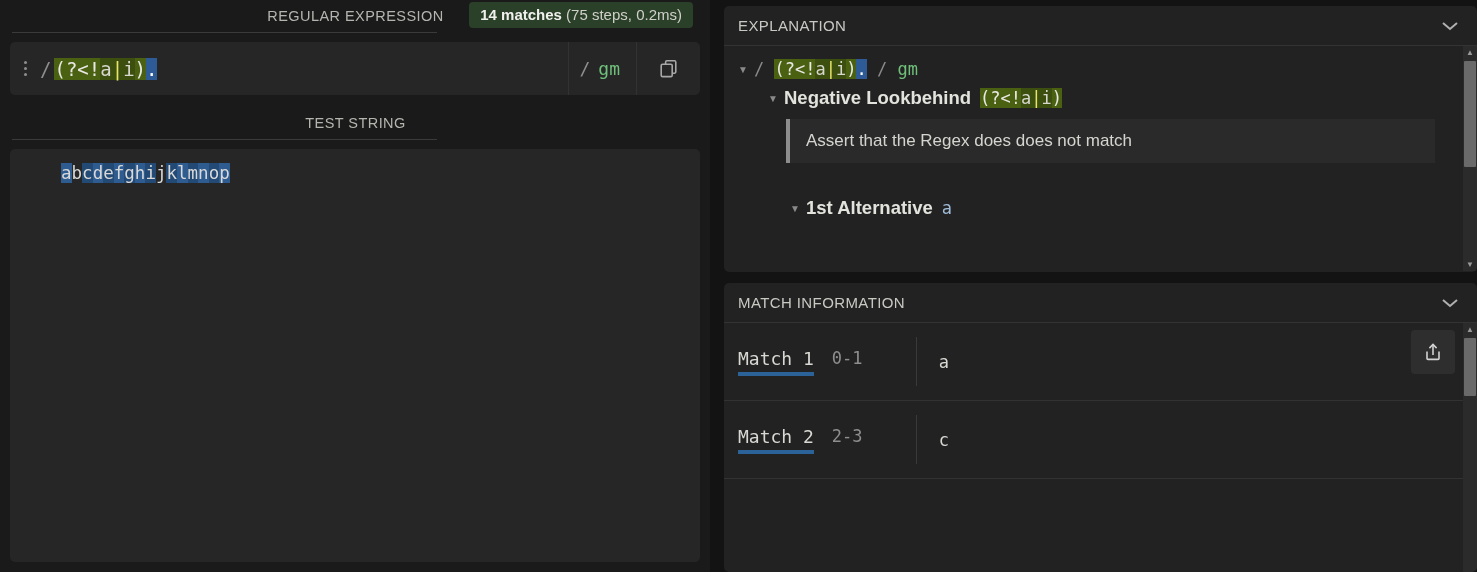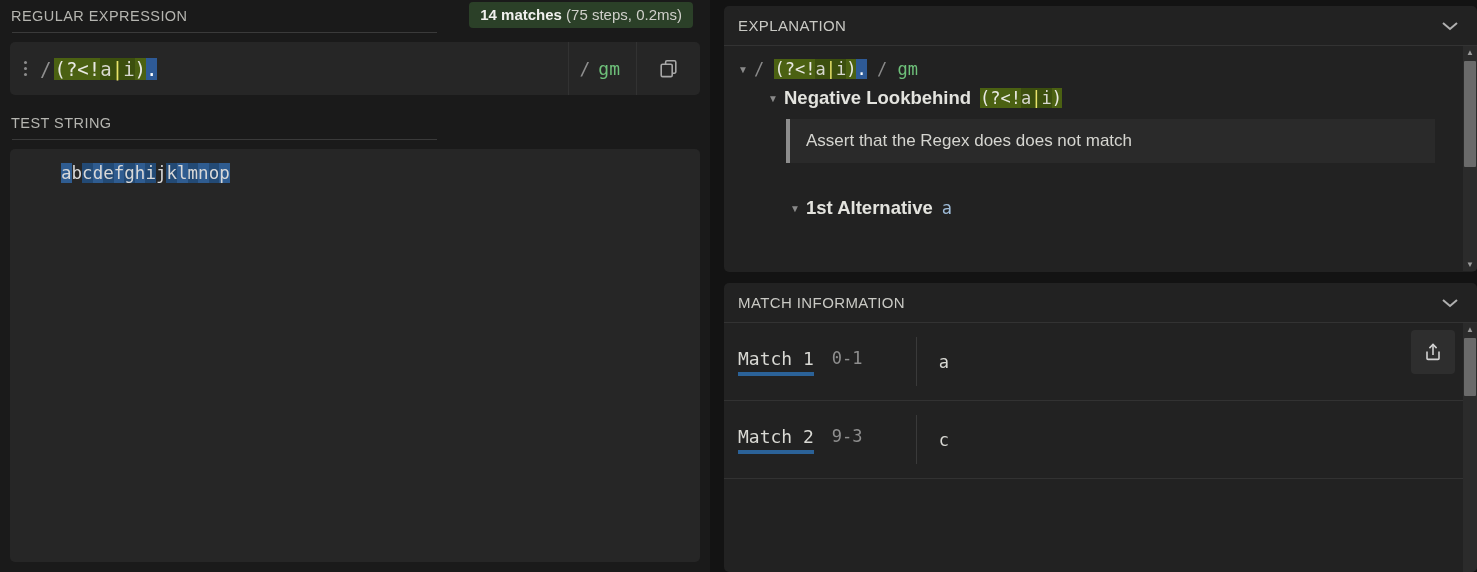--- a/index.html
+++ b/index.html
@@ -27,21 +27,21 @@
     background: #1a1a1a;
     padding: 0 10px;
     position: relative;
   }
 
   .section-head {
     position: relative;
     height: 32px;
     display: flex;
     align-items: center;
-    justify-content: flex-start;
+    justify-content: center;
   }
   .section-title {
     font-size: 14.5px;
     letter-spacing: 0.45px;
     color: #b5b5b0;
     font-weight: 400;
     padding-left: 1px;
   }
   .head-rule {
     height: 1px;
@@ -436,21 +436,21 @@
 
         <div class="match-row">
           <span class="m-name">Match 1</span>
           <span class="m-range">0-1</span>
           <span class="m-sep"></span>
           <span class="m-value">a</span>
         </div>
 
         <div class="match-row">
           <span class="m-name">Match 2</span>
-          <span class="m-range">9-3</span>
+          <span class="m-range">2-3</span>
           <span class="m-sep"></span>
           <span class="m-value">c</span>
         </div>
 
 
         <div class="sb">
           <div class="sb-arrow">▲</div>
           <div class="sb-track">
             <div class="sb-thumb" style="top:2px;height:58px"></div>
           </div>

